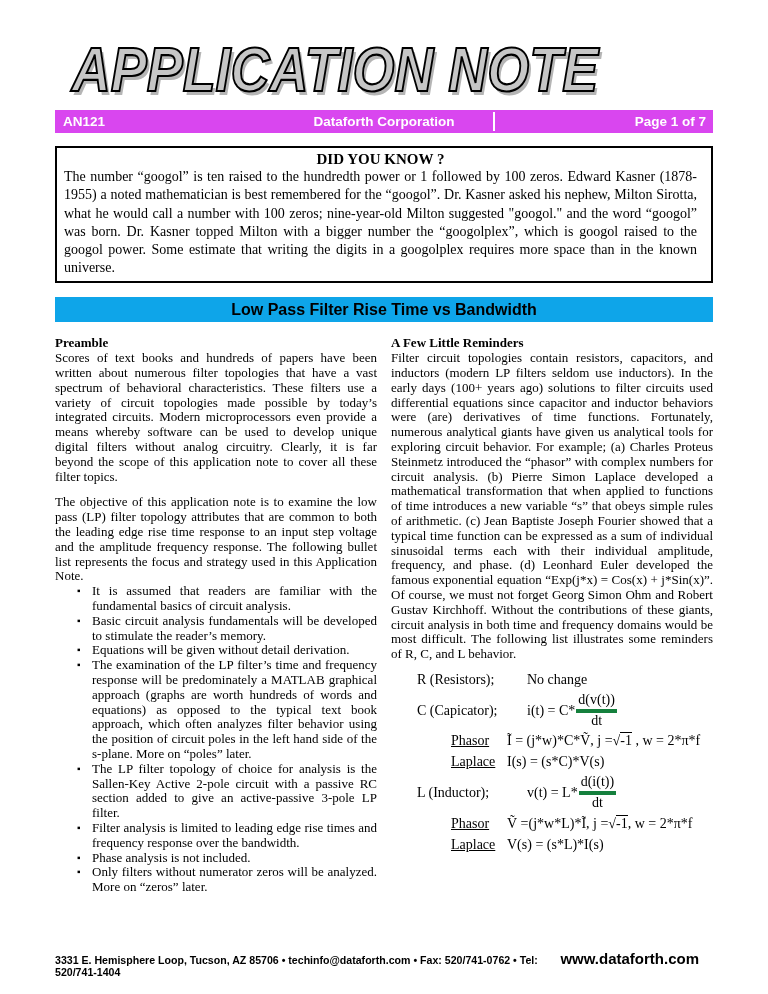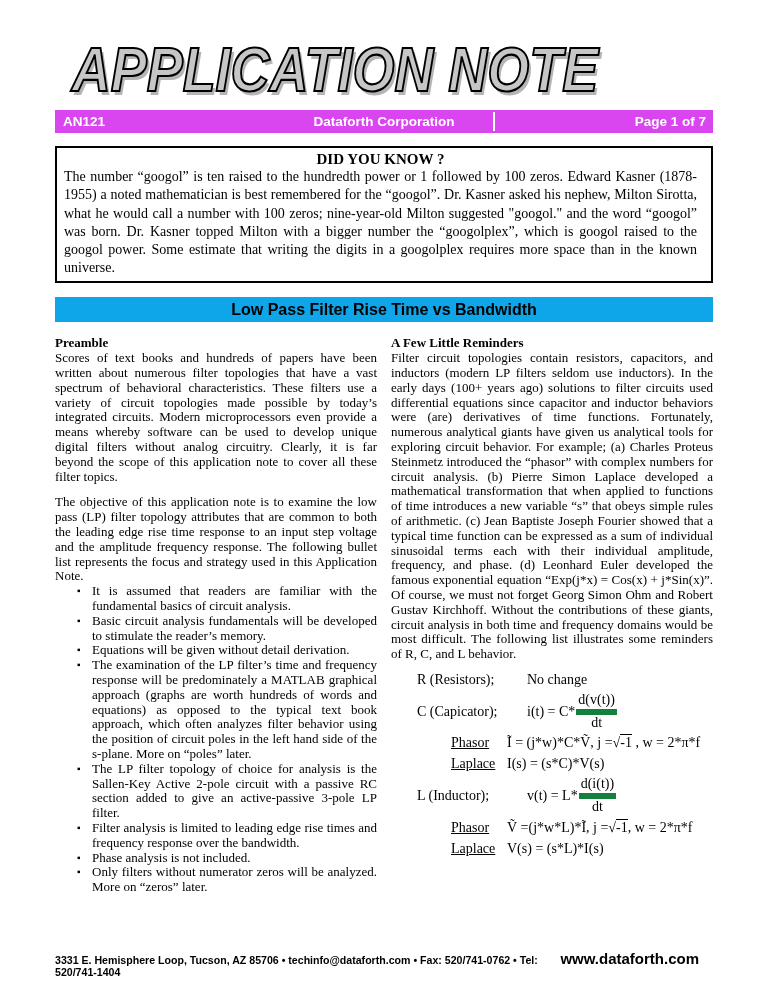--- a/index.html
+++ b/index.html
@@ -68,21 +68,21 @@
   ul.bullets{list-style:none;margin:0;padding:0 0 0 22px;}
   ul.bullets li{position:relative;padding-left:15px;}
   ul.bullets li::before{content:"▪";position:absolute;left:0;top:0;font-size:10px;line-height:14.8px;}
   
   .math{margin-top:10px;font-size:14px;line-height:16px;text-align:left;}
   .mrow{display:flex;align-items:center;margin-top:5px;}
   .mlabel{width:110px;margin-left:26px;flex:0 0 auto;}
   .mrow.sub{margin-left:60px;}
   .plabel{width:56px;flex:0 0 auto;text-decoration:underline;}
   .frac{display:inline-flex;flex-direction:column;text-align:center;vertical-align:middle;line-height:1.05;margin-left:1px;}
-  .frac .num{border-bottom:6px solid #15803d;padding:0 2px 1px 2px;}
+  .frac .num{border-bottom:4px solid #15803d;padding:0 2px 1px 2px;}
   .frac .den{padding-top:1px;}
   .sqrt{white-space:nowrap;}
   .sqrt .ovl{border-top:1px solid #000;}
   
   .footer{margin-top:auto;}
   .f-row1{display:flex;align-items:center;height:30px;}
   .stripes{
     flex:1;height:26px;
     background:repeating-linear-gradient(to bottom,#000 0 2px,#ededed 2px 3.1px,#000 3.1px 4.6px,#9a9a9a 4.6px 6px);
   }

